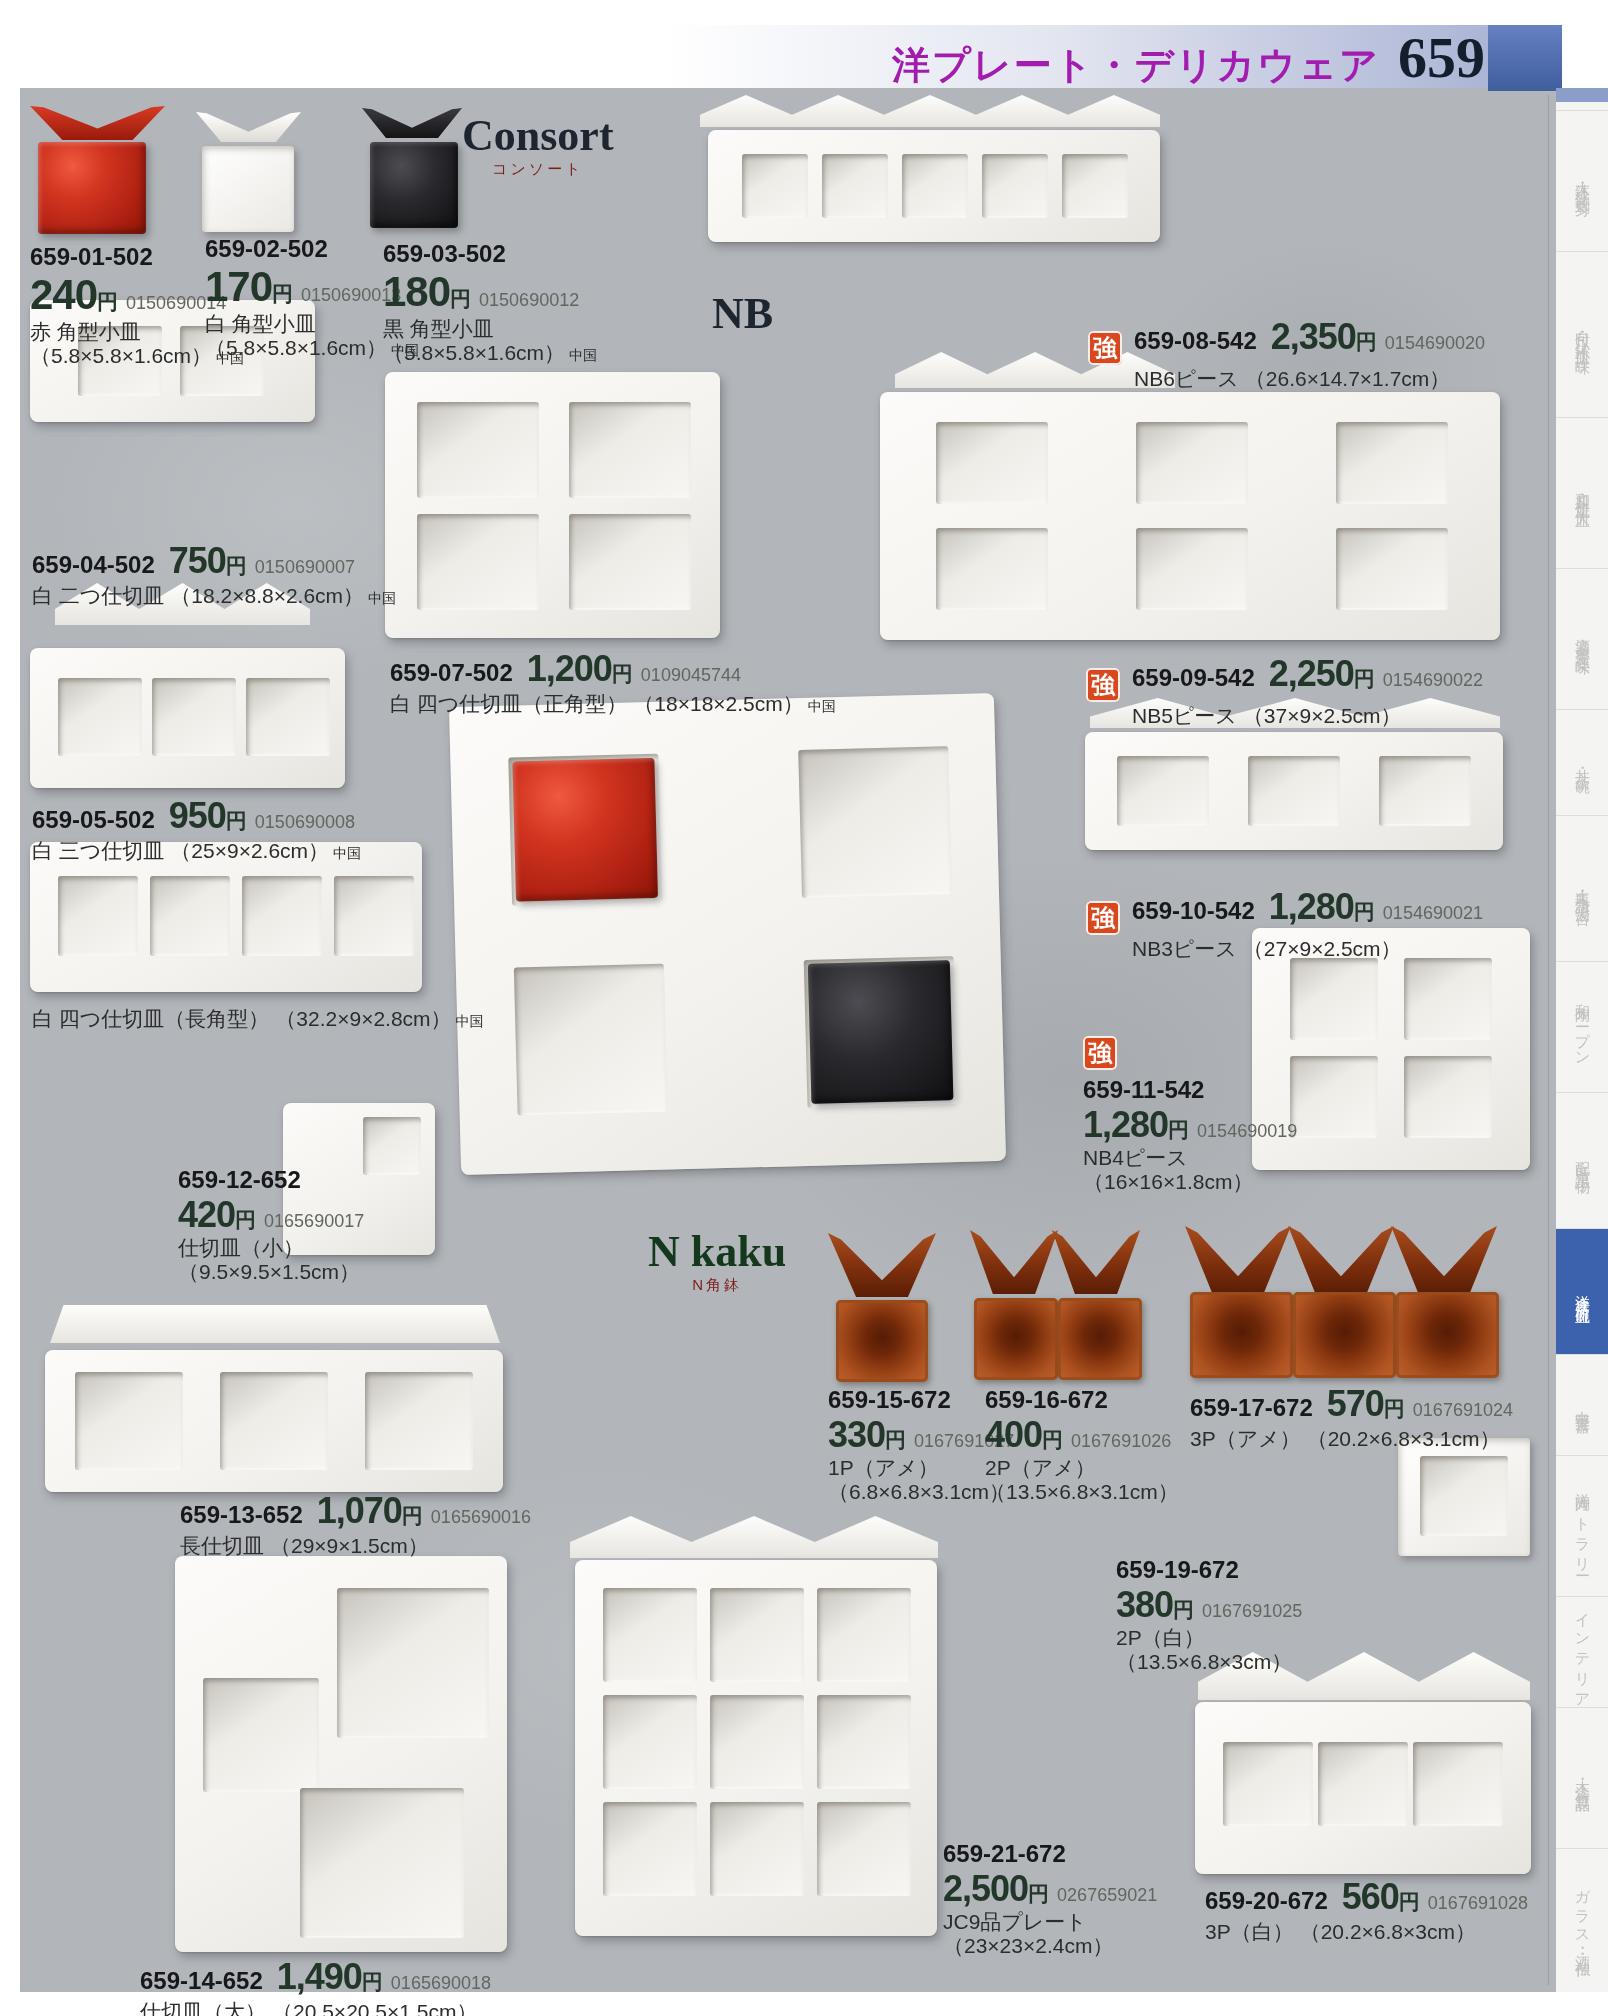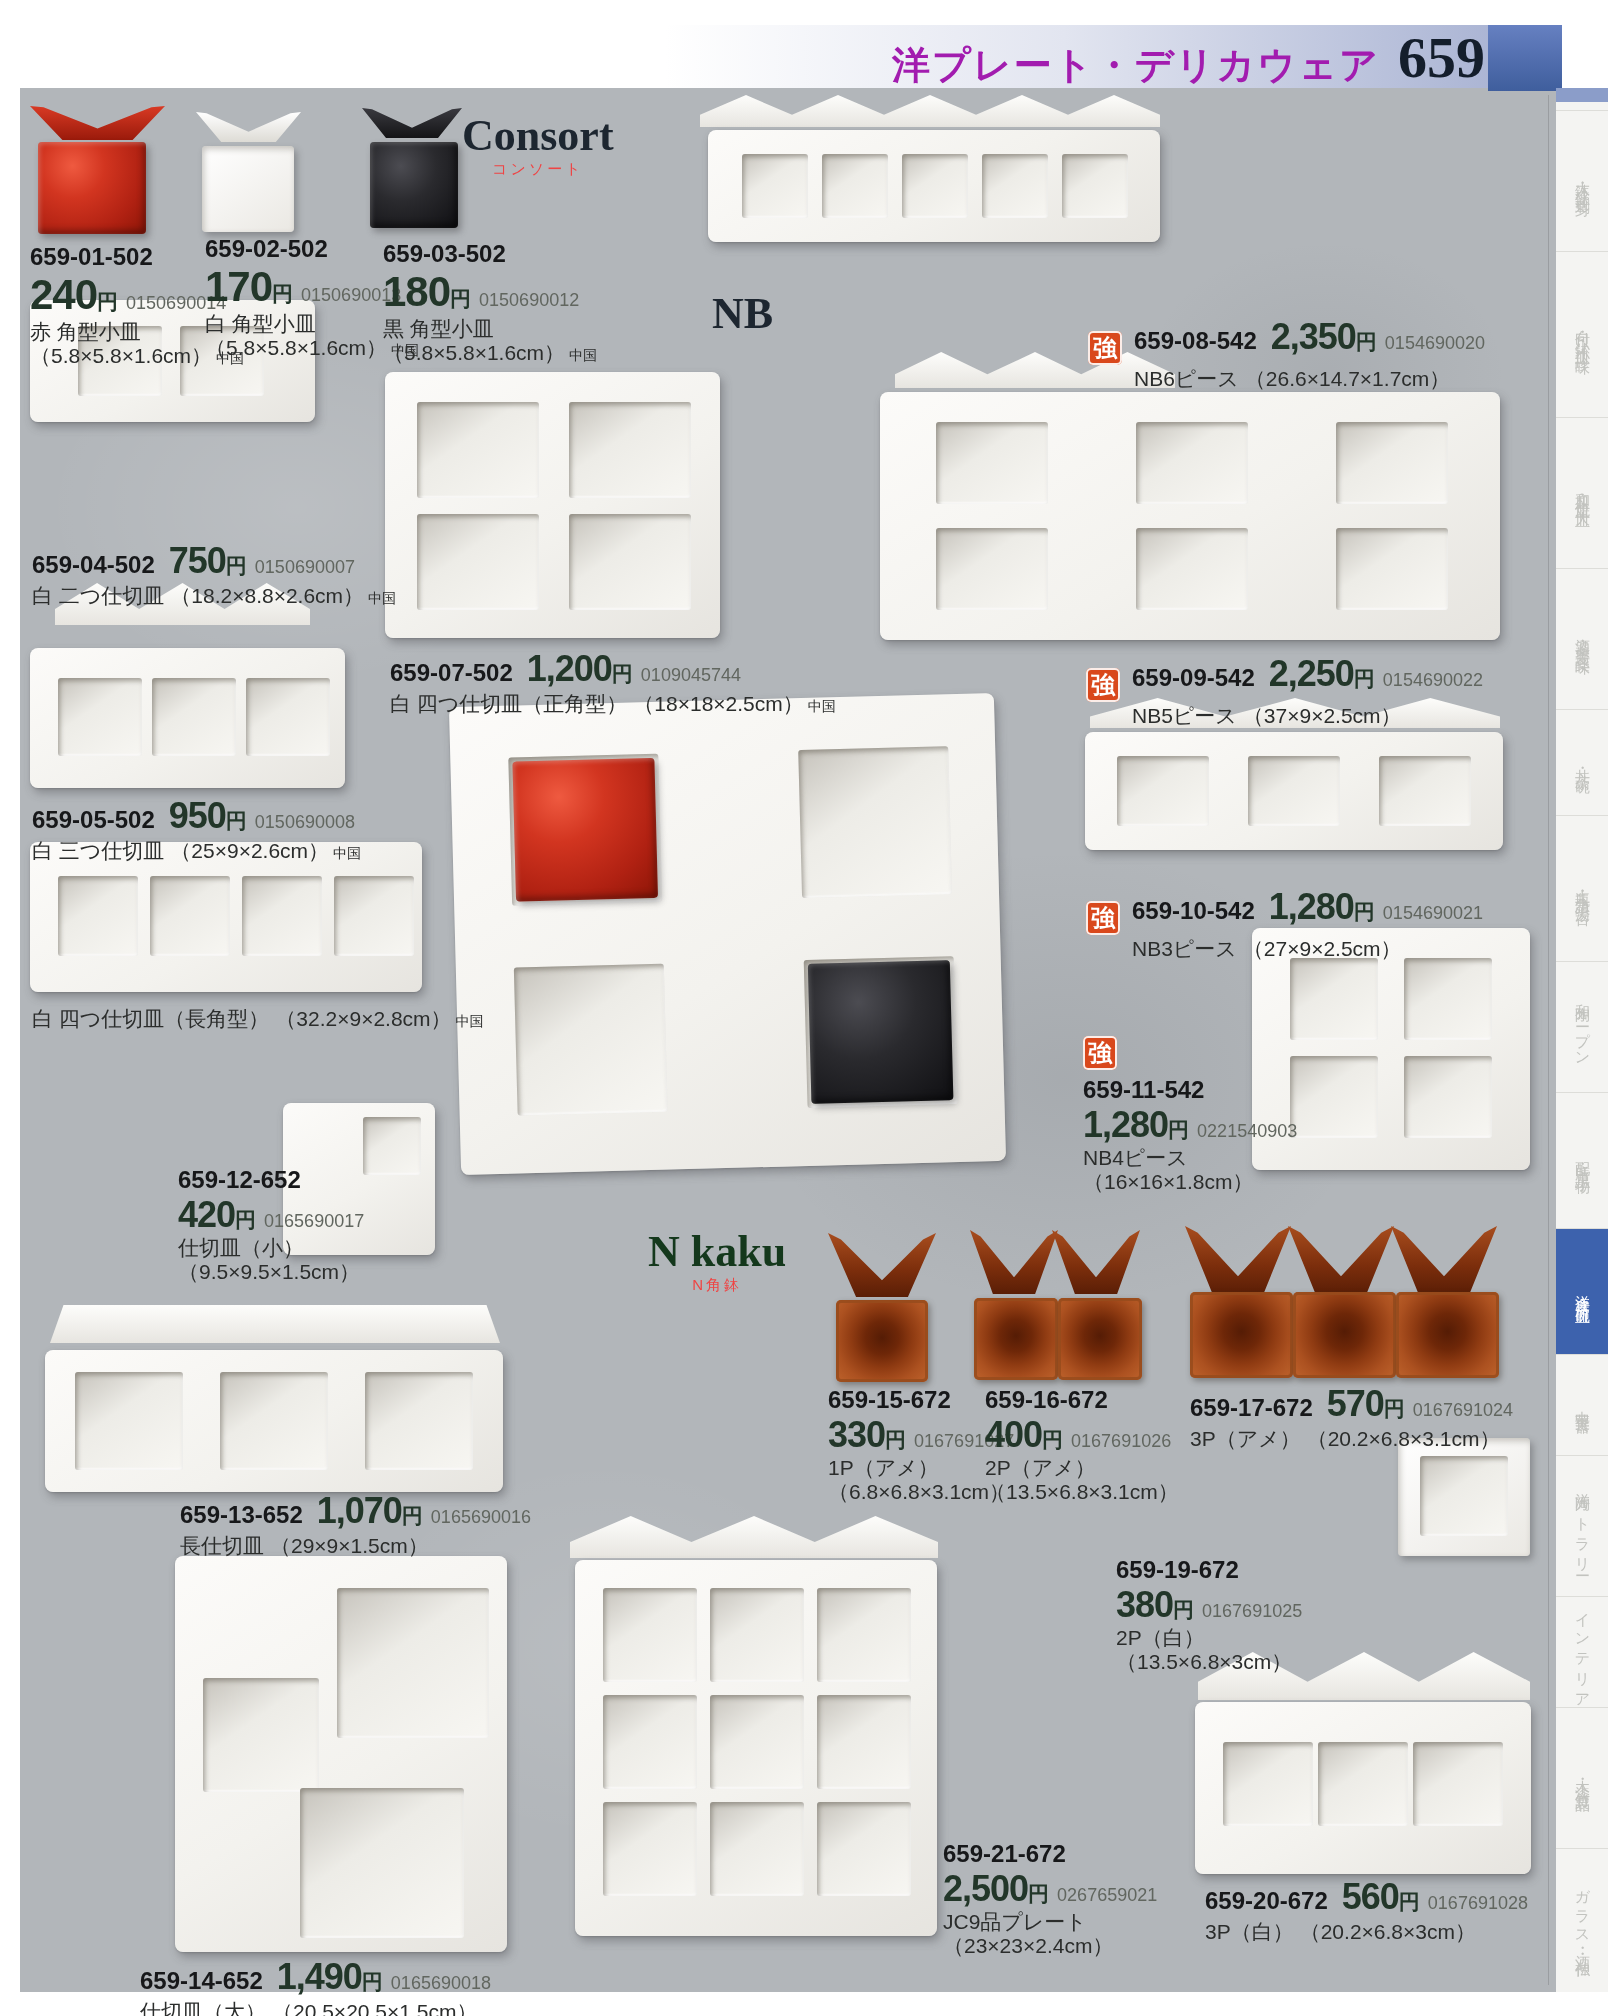--- a/index.html
+++ b/index.html
@@ -25,21 +25,21 @@
   .sidebartopband{position:absolute;left:1556px;top:88px;width:52px;height:14px;background:#8b9dc9;}
   .vline{position:absolute;left:1548px;top:95px;width:1px;height:1890px;background:rgba(110,112,116,.35);}
   .tabs{position:absolute;left:1556px;top:110px;width:52px;display:flex;flex-direction:column;}
   .tab{writing-mode:vertical-rl;font-size:15px;color:#c2c3bf;letter-spacing:3px;
     border-top:1px solid #ddddd9;display:flex;justify-content:center;align-items:center;
     width:52px;overflow:hidden;flex:none;}
   .tab.active{background:#3d62ad;color:#ffffff;}
   
   .sect{position:absolute;font-family:"Liberation Serif",serif;font-weight:bold;color:#1d2630;text-align:center;}
   .sect .sub{font-family:"Liberation Sans",sans-serif;font-weight:normal;font-size:15px;
-    color:#ef4444;letter-spacing:3px;line-height:1;}
+    color:#7f1d1d;letter-spacing:3px;line-height:1;}
   
   .plate{position:absolute;background:linear-gradient(150deg,#fcfbf9 0%,#f3f2ee 55%,#e6e4df 100%);
     border-radius:8px;box-shadow:3px 5px 10px rgba(66,66,70,.38),0 1px 2px rgba(0,0,0,.15);}
   .well{position:absolute;background:linear-gradient(145deg,#c6c3bc 0%,#edece7 40%,#f7f6f2 100%);
     border-radius:3px;box-shadow:inset 2px 3px 5px rgba(105,100,90,.55),inset -1px -2px 2px rgba(255,255,255,.85);}
   .zig{position:absolute;background:linear-gradient(180deg,#fdfdfb,#e7e5e0);
     filter:drop-shadow(2px 3px 2px rgba(66,66,70,.30));}
   .zig5{clip-path:polygon(0 62%,10% 0,20% 62%,30% 0,40% 62%,50% 0,60% 62%,70% 0,80% 62%,90% 0,100% 62%,100% 100%,0 100%);}
   .zig3{clip-path:polygon(0 62%,16.5% 0,33% 62%,50% 0,66.5% 62%,83% 0,100% 62%,100% 100%,0 100%);}
   .lid{position:absolute;background:linear-gradient(180deg,#fdfdfb,#e7e5e0);
@@ -305,21 +305,21 @@
   </div>
 
   <div class="info" style="left:1086px;top:886px">
     <div class="row"><span class="badge">強</span><span class="code">659-10-542</span><span class="price">1,280</span><span class="yen">円</span><span class="jan">0154690021</span></div>
     <div class="row2" style="padding-left:46px"><span class="name">NB3ピース</span><span class="size">（27×9×2.5cm）</span></div>
   </div>
 
   <div class="info" style="left:1083px;top:1036px">
     <div class="badgeline"><span class="badge">強</span></div>
     <div class="code">659-11-542</div>
-    <div><span class="price">1,280</span><span class="yen">円</span><span class="jan">0221540903</span></div>
+    <div><span class="price">1,280</span><span class="yen">円</span><span class="jan">0154690019</span></div>
     <div class="name">NB4ピース</div>
     <div class="size">（16×16×1.8cm）</div>
   </div>
 
   <div class="info" style="left:178px;top:1166px">
     <div class="code">659-12-652</div>
     <div><span class="price">420</span><span class="yen">円</span><span class="jan">0165690017</span></div>
     <div class="name">仕切皿（小）</div>
     <div class="size">（9.5×9.5×1.5cm）</div>
   </div>

